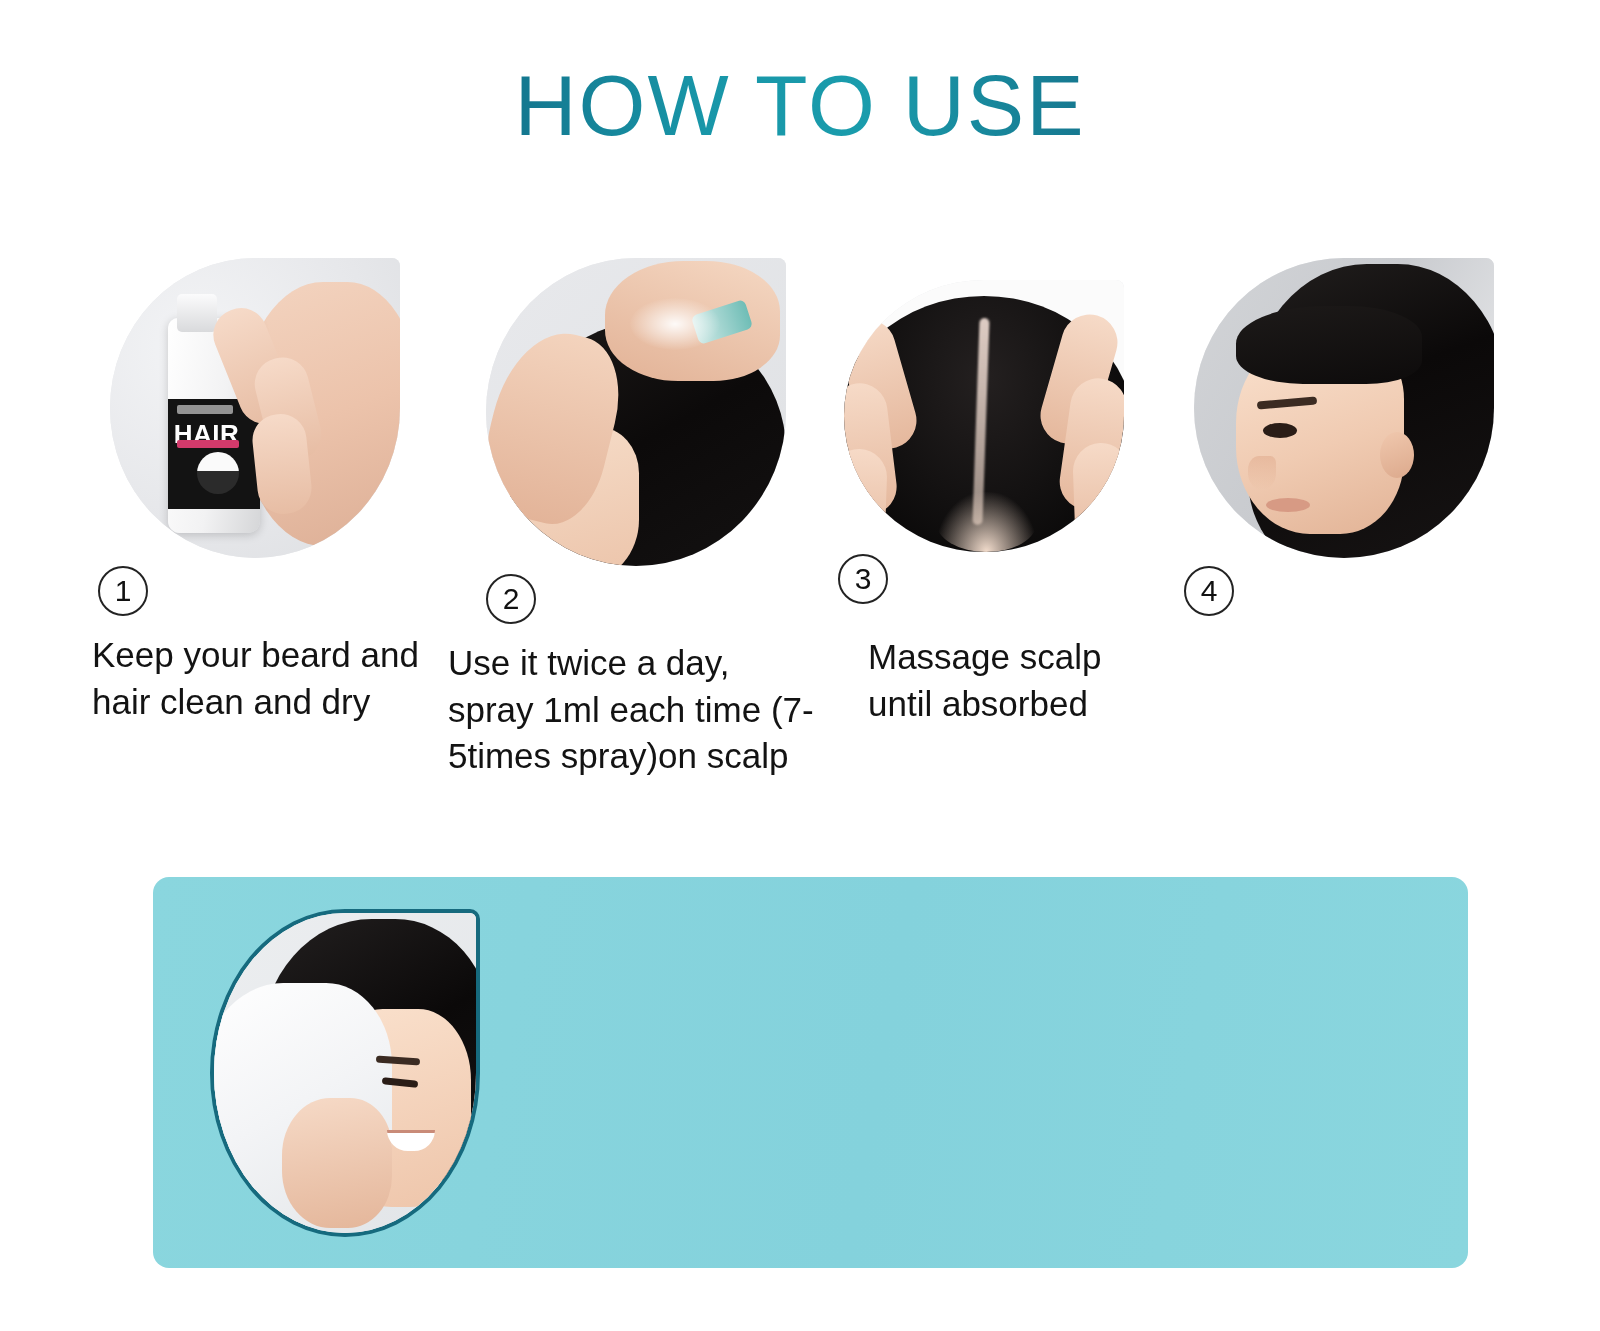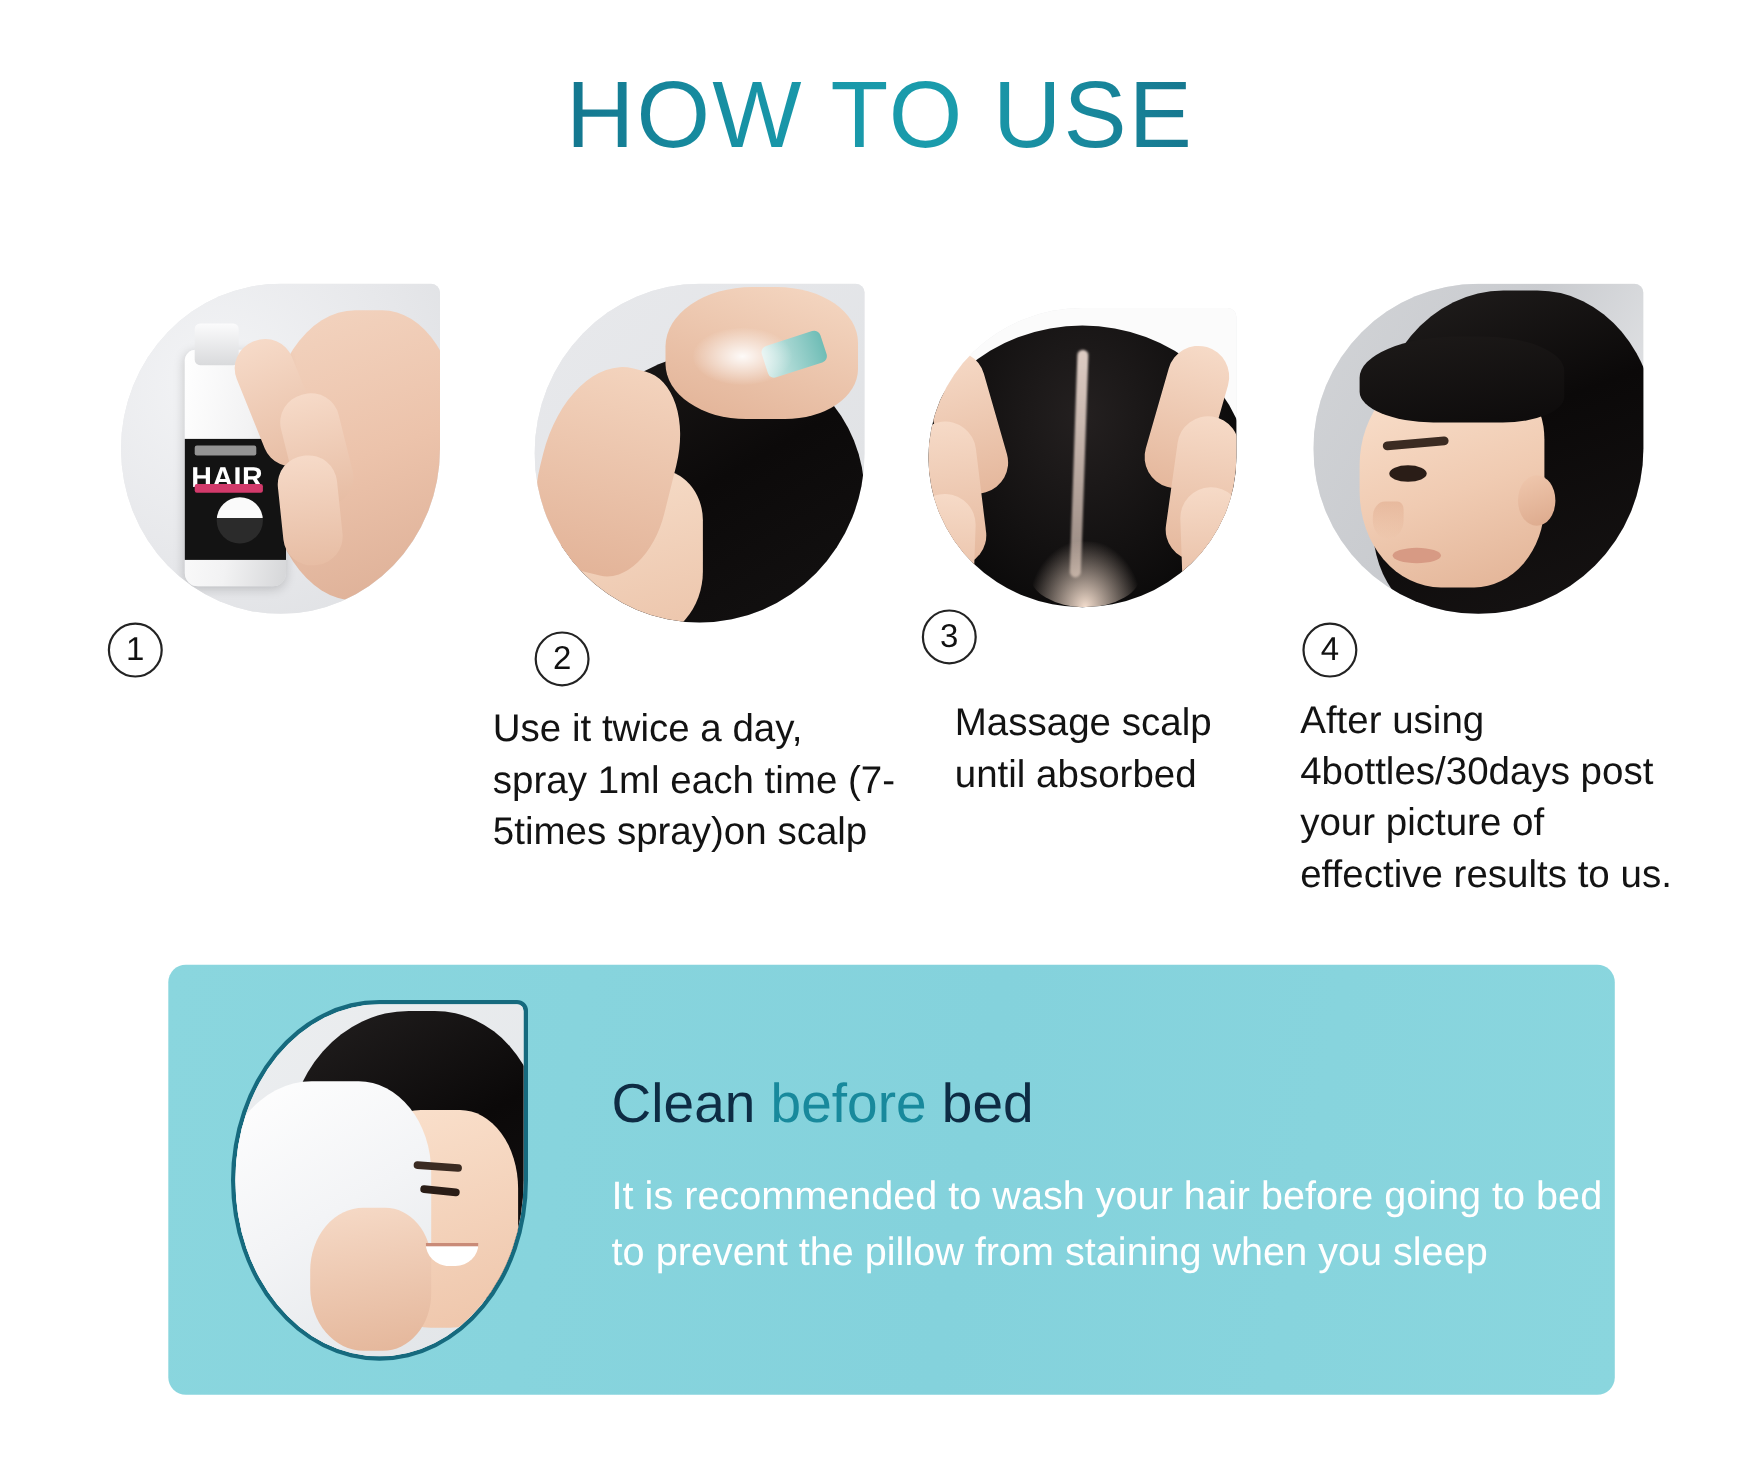--- a/index.html
+++ b/index.html
@@ -334,20 +334,21 @@
         <div class="sk p1-label-sub"></div>
         <div class="sk p1-label-circ"></div>
         <div class="sk p1-finger p1-f1"></div>
         <div class="sk p1-finger p1-f2"></div>
         <div class="sk p1-finger p1-f3"></div>
       </div>
     </div>
     <div class="num num-1">
       <span>1</span>
     </div>
+    <div class="caption cap-1">Keep your beard and hair clean and dry</div>
   </div>
 
   <div class="step step-2">
     <div class="photo photo-2">
       <div class="photo-inner">
         <div class="sk p2-bg"></div>
         <div class="sk p2-hair"></div>
         <div class="sk p2-face"></div>
         <div class="sk p2-brow"></div>
         <div class="sk p2-eye"></div>
@@ -394,38 +395,33 @@
         <div class="sk p4-brow"></div>
         <div class="sk p4-eye"></div>
         <div class="sk p4-nose"></div>
         <div class="sk p4-lip"></div>
         <div class="sk p4-ear"></div>
       </div>
     </div>
     <div class="num num-4">
       <span>4</span>
     </div>
-    <div class="caption cap-4">After using 4bottles/30days post your picture of effective results to us.</div>
   </div>
 
 </div>
 
 <div class="banner">
 
   <div class="banner-photo">
     <div class="photo-inner">
       <div class="sk pb-bg"></div>
       <div class="sk pb-hair"></div>
       <div class="sk pb-face"></div>
       <div class="sk pb-towel"></div>
       <div class="sk pb-hand"></div>
       <div class="sk pb-brow"></div>
       <div class="sk pb-eye"></div>
       <div class="sk pb-smile"></div>
     </div>
   </div>
 
-  <div class="banner-text">
-    <div class="banner-heading"><span>Clean </span><span class="hl">before</span><span> bed</span></div>
-    <p class="banner-body">It is recommended to wash your hair before going to bed to prevent the pillow from staining when you sleep</p>
-  </div>
 
 </div>
 
 </body></html>

